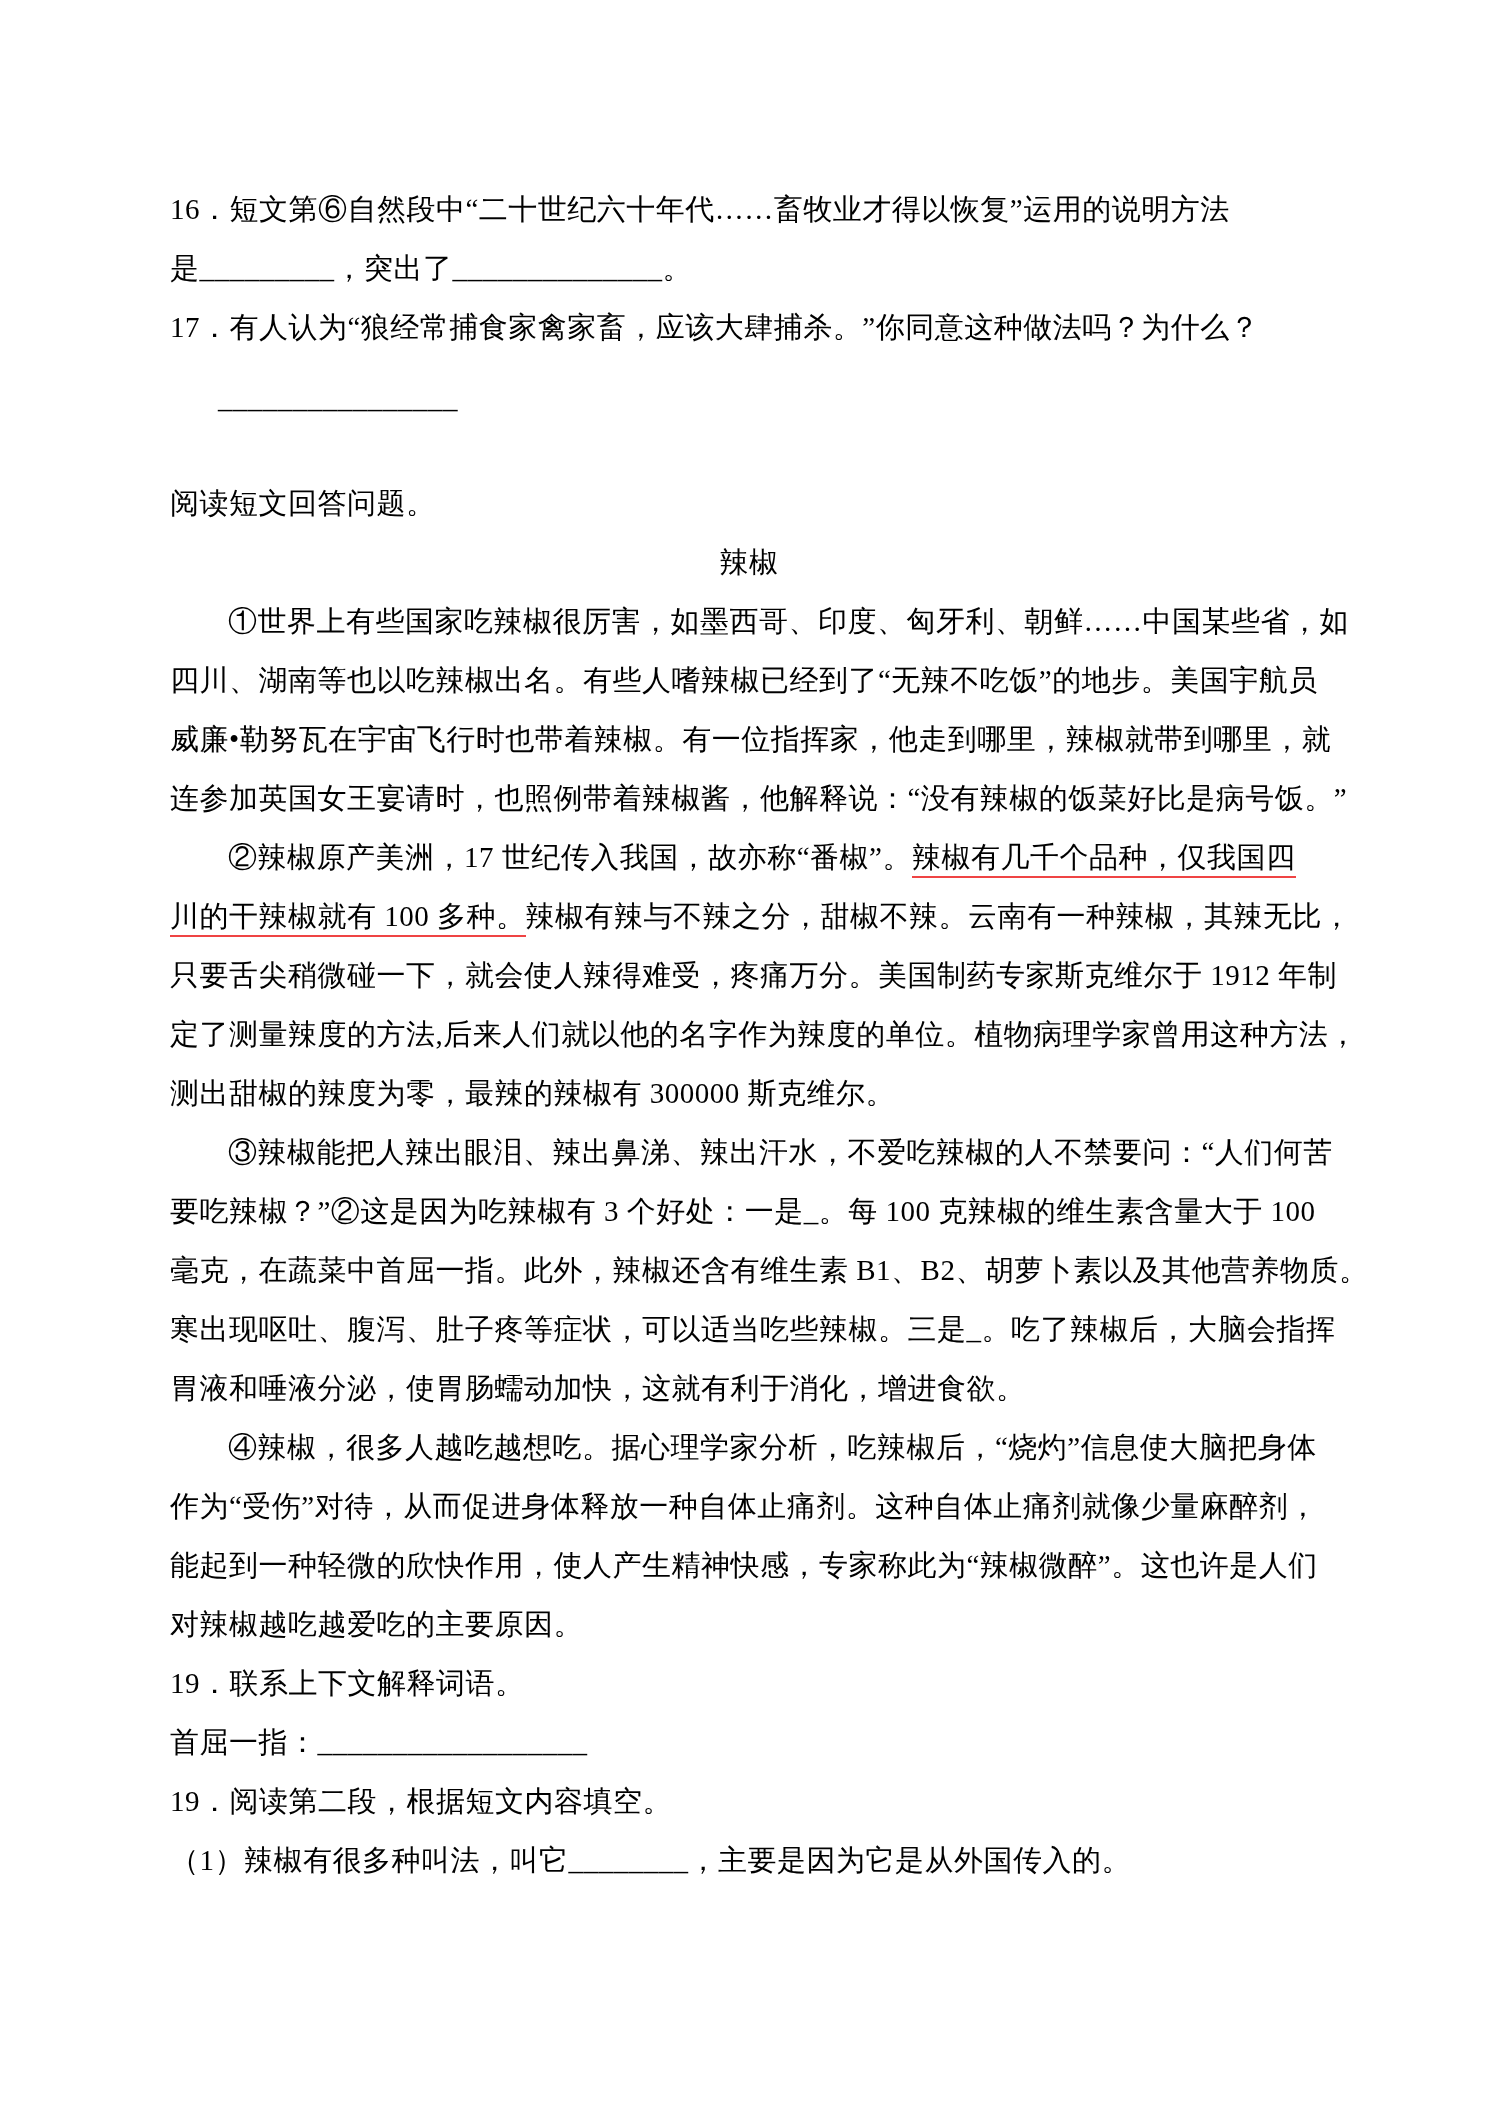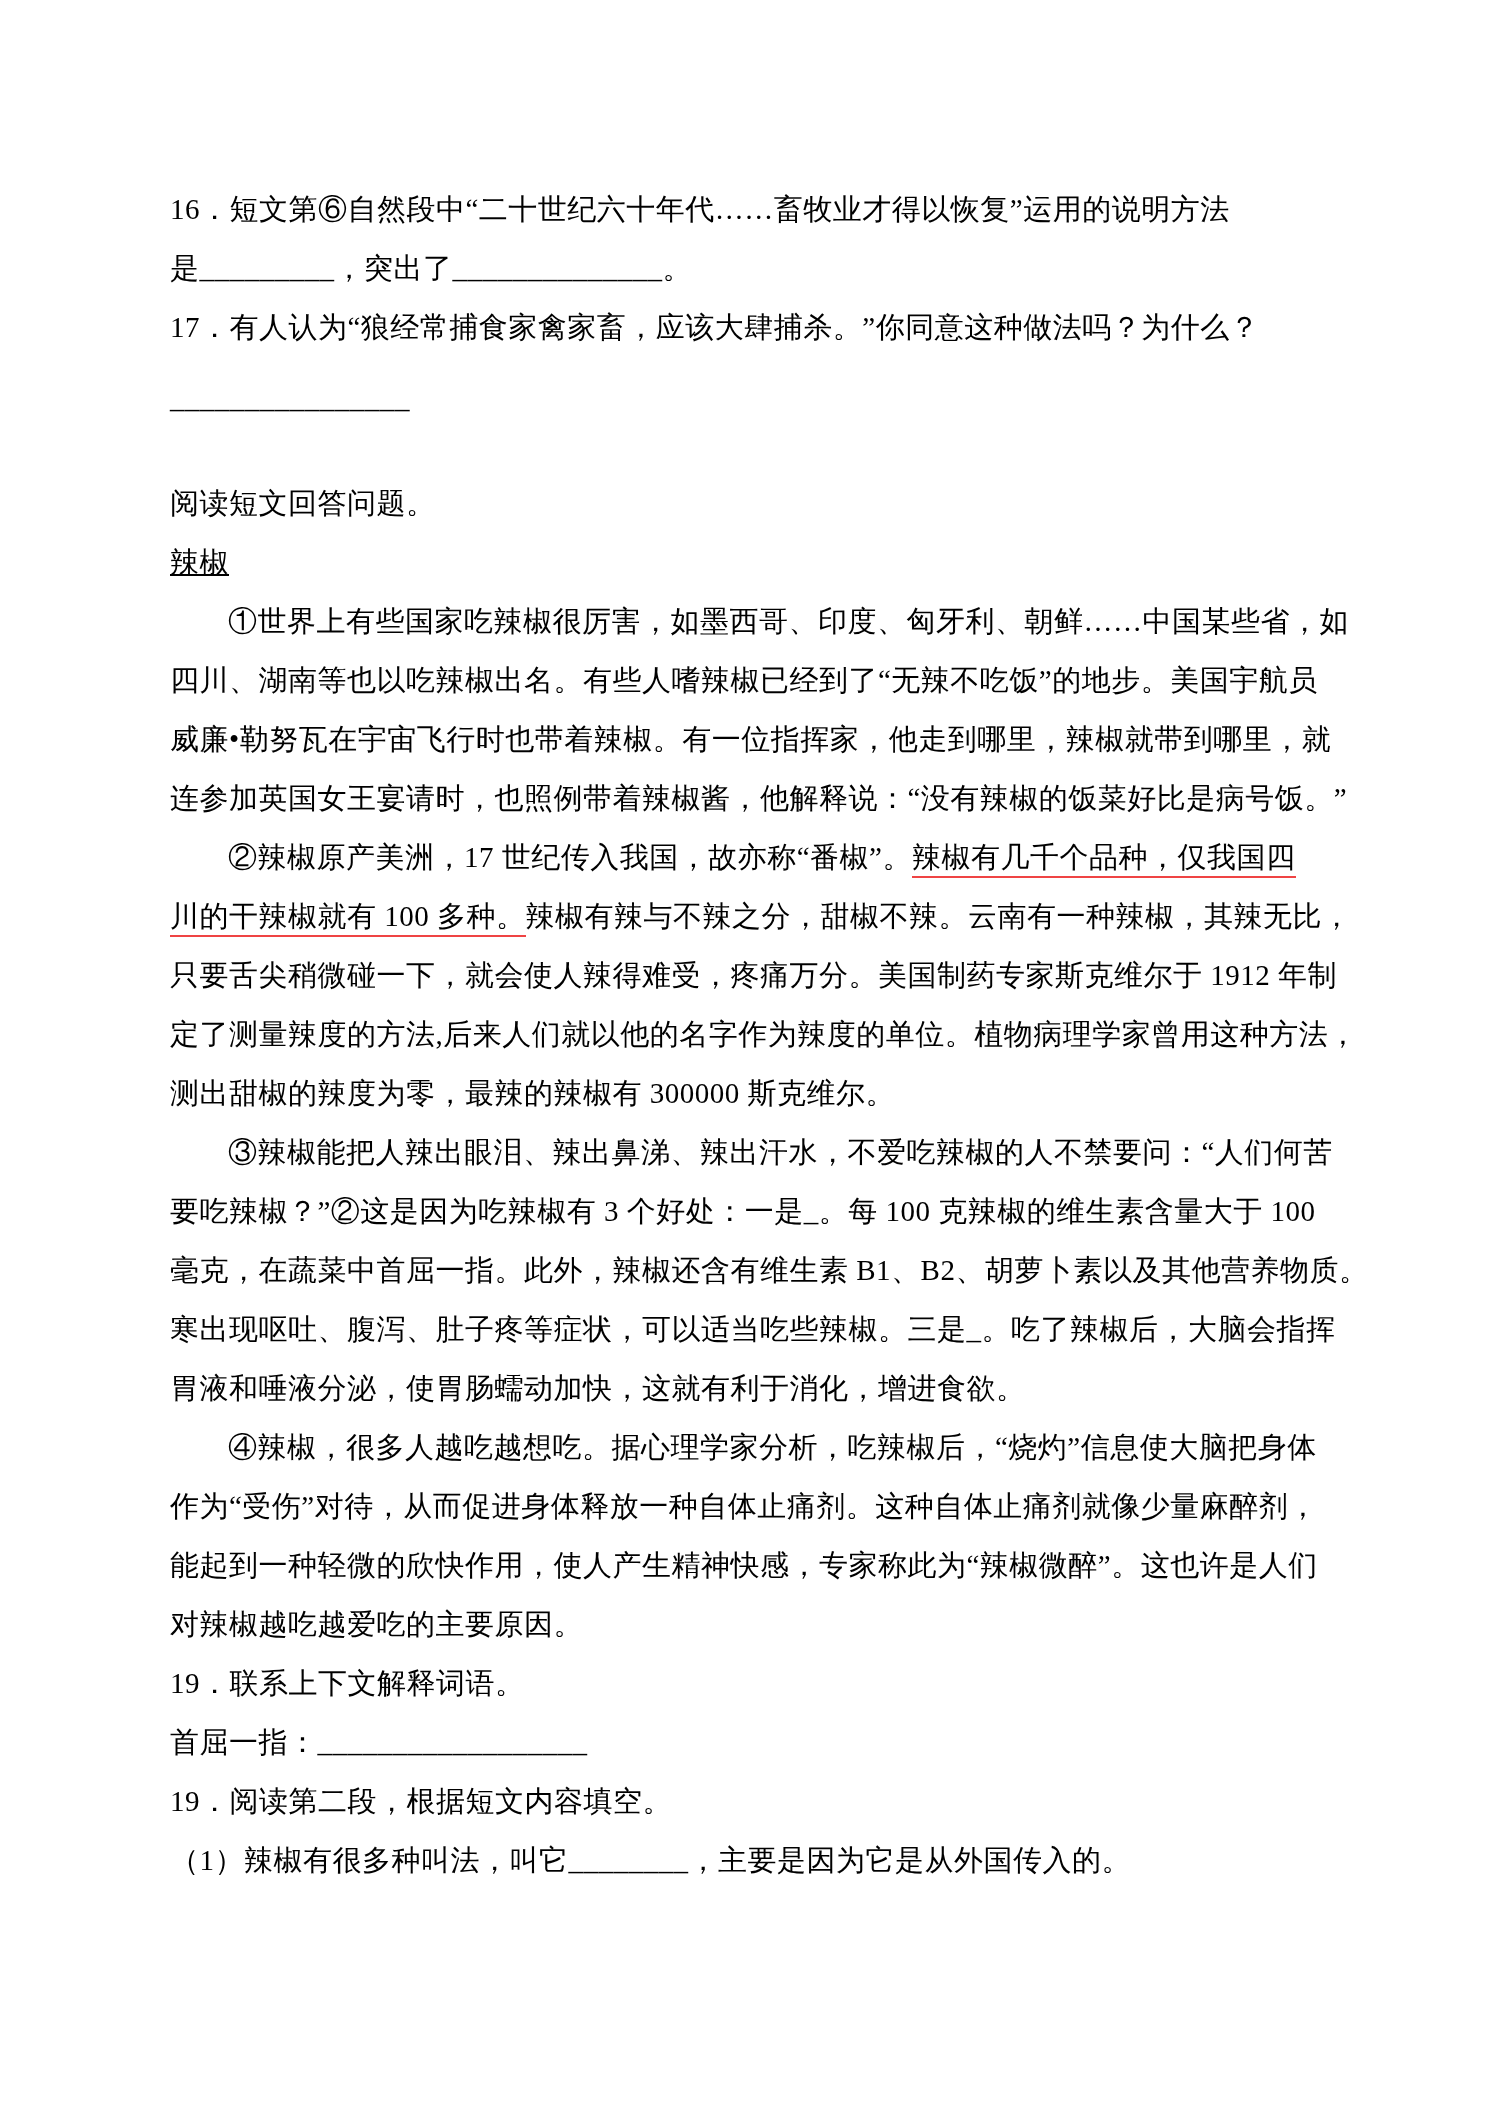--- a/index.html
+++ b/index.html
@@ -16,22 +16,22 @@
     height: 1948px;
     padding: 180px 160px 8px 170px;
   }
   .line {
     font-size: 29px;
     line-height: 59px;
     white-space: nowrap;
     letter-spacing: 0.5px;
   }
   .indent { padding-left: 58px; }
-  .title-line { white-space: normal; text-decoration: underline; }
-  .answer-blank { margin-top: 12px; }
+  .title-line { text-align: center; white-space: normal; }
+  .answer-blank { margin-top: 12px; margin-left: 48px; }
   .section-start { margin-top: 46px; }
   .u { border-bottom: 2px solid #ef4444; padding-bottom: 3px; }
 </style>
 </head>
 <body>
 
 <div class="page">
 
   <div class="line">16．短文第⑥自然段中“二十世纪六十年代……畜牧业才得以恢复”运用的说明方法</div>
   <div class="line">是_________，突出了______________。</div>

